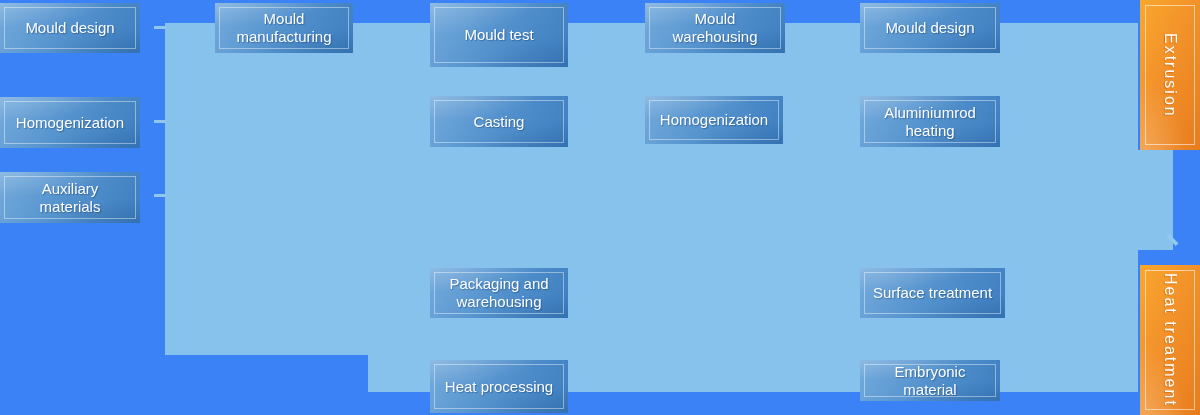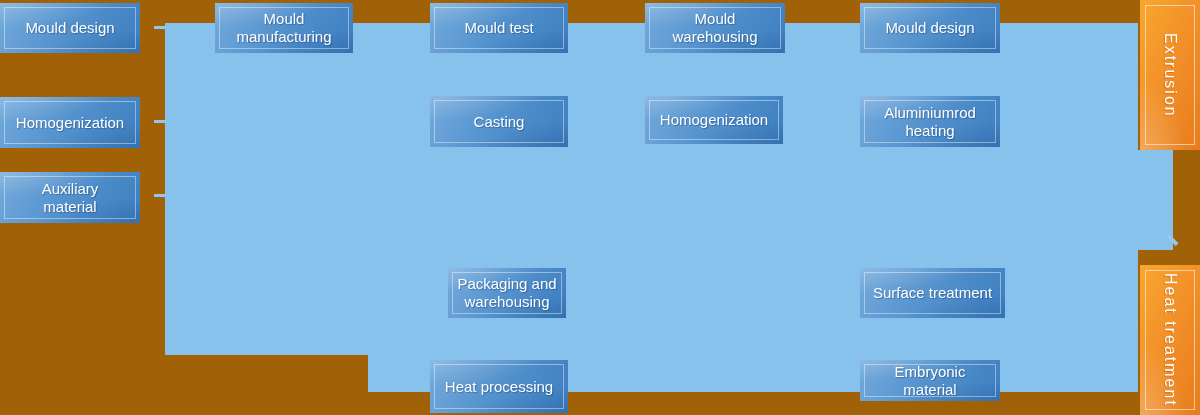--- a/index.html
+++ b/index.html
@@ -5,21 +5,21 @@
   html, body {
     margin: 0;
     padding: 0;
     background: #ffffff;
     font-family: "Liberation Sans", sans-serif;
   }
   .stage {
     position: relative;
     width: 1200px;
     height: 415px;
-    background: #a16207;
+    background: #3b82f6;
     overflow: hidden;
   }
   
   .bg {
     position: absolute;
     background: #86c2ec;
   }
   .bg-main   { left: 165px;  top: 23px;  width: 973px; height: 332px; }
   .bg-bump   { left: 1138px; top: 150px; width: 35px;  height: 100px; }
   .bg-step   { left: 368px;  top: 355px; width: 770px; height: 37px;  }
@@ -108,21 +108,21 @@
   <div class="dash" style="top:120px"></div>
   <div class="dash" style="top:194px"></div>
 
   <div class="box" style="left:0;top:3px;width:140px;height:50px">
     <span class="box-label">Mould design</span>
   </div>
   <div class="box" style="left:215px;top:3px;width:138px;height:50px">
     <span class="box-label">Mould
 manufacturing</span>
   </div>
-  <div class="box" style="left:430px;top:3px;width:138px;height:50px">
+  <div class="box" style="left:430px;top:3px;width:138px;height:64px">
     <span class="box-label">Mould test</span>
   </div>
   <div class="box" style="left:645px;top:3px;width:140px;height:50px">
     <span class="box-label">Mould
 warehousing</span>
   </div>
   <div class="box" style="left:860px;top:3px;width:140px;height:50px">
     <span class="box-label">Mould design</span>
   </div>
 
@@ -135,24 +135,24 @@
   <div class="box" style="left:645px;top:96px;width:138px;height:48px">
     <span class="box-label">Homogenization</span>
   </div>
   <div class="box" style="left:860px;top:96px;width:140px;height:51px">
     <span class="box-label">Aluminiumrod
 heating</span>
   </div>
 
   <div class="box" style="left:0;top:172px;width:140px;height:51px">
     <span class="box-label">Auxiliary
-material</span>
+materials</span>
   </div>
 
-  <div class="box" style="left:448px;top:268px;width:118px;height:50px">
+  <div class="box" style="left:430px;top:268px;width:138px;height:50px">
     <span class="box-label">Packaging and
 warehousing</span>
   </div>
   <div class="box" style="left:860px;top:268px;width:145px;height:50px">
     <span class="box-label">Surface treatment</span>
   </div>
 
   <div class="box" style="left:430px;top:360px;width:138px;height:53px">
     <span class="box-label">Heat processing</span>
   </div>

